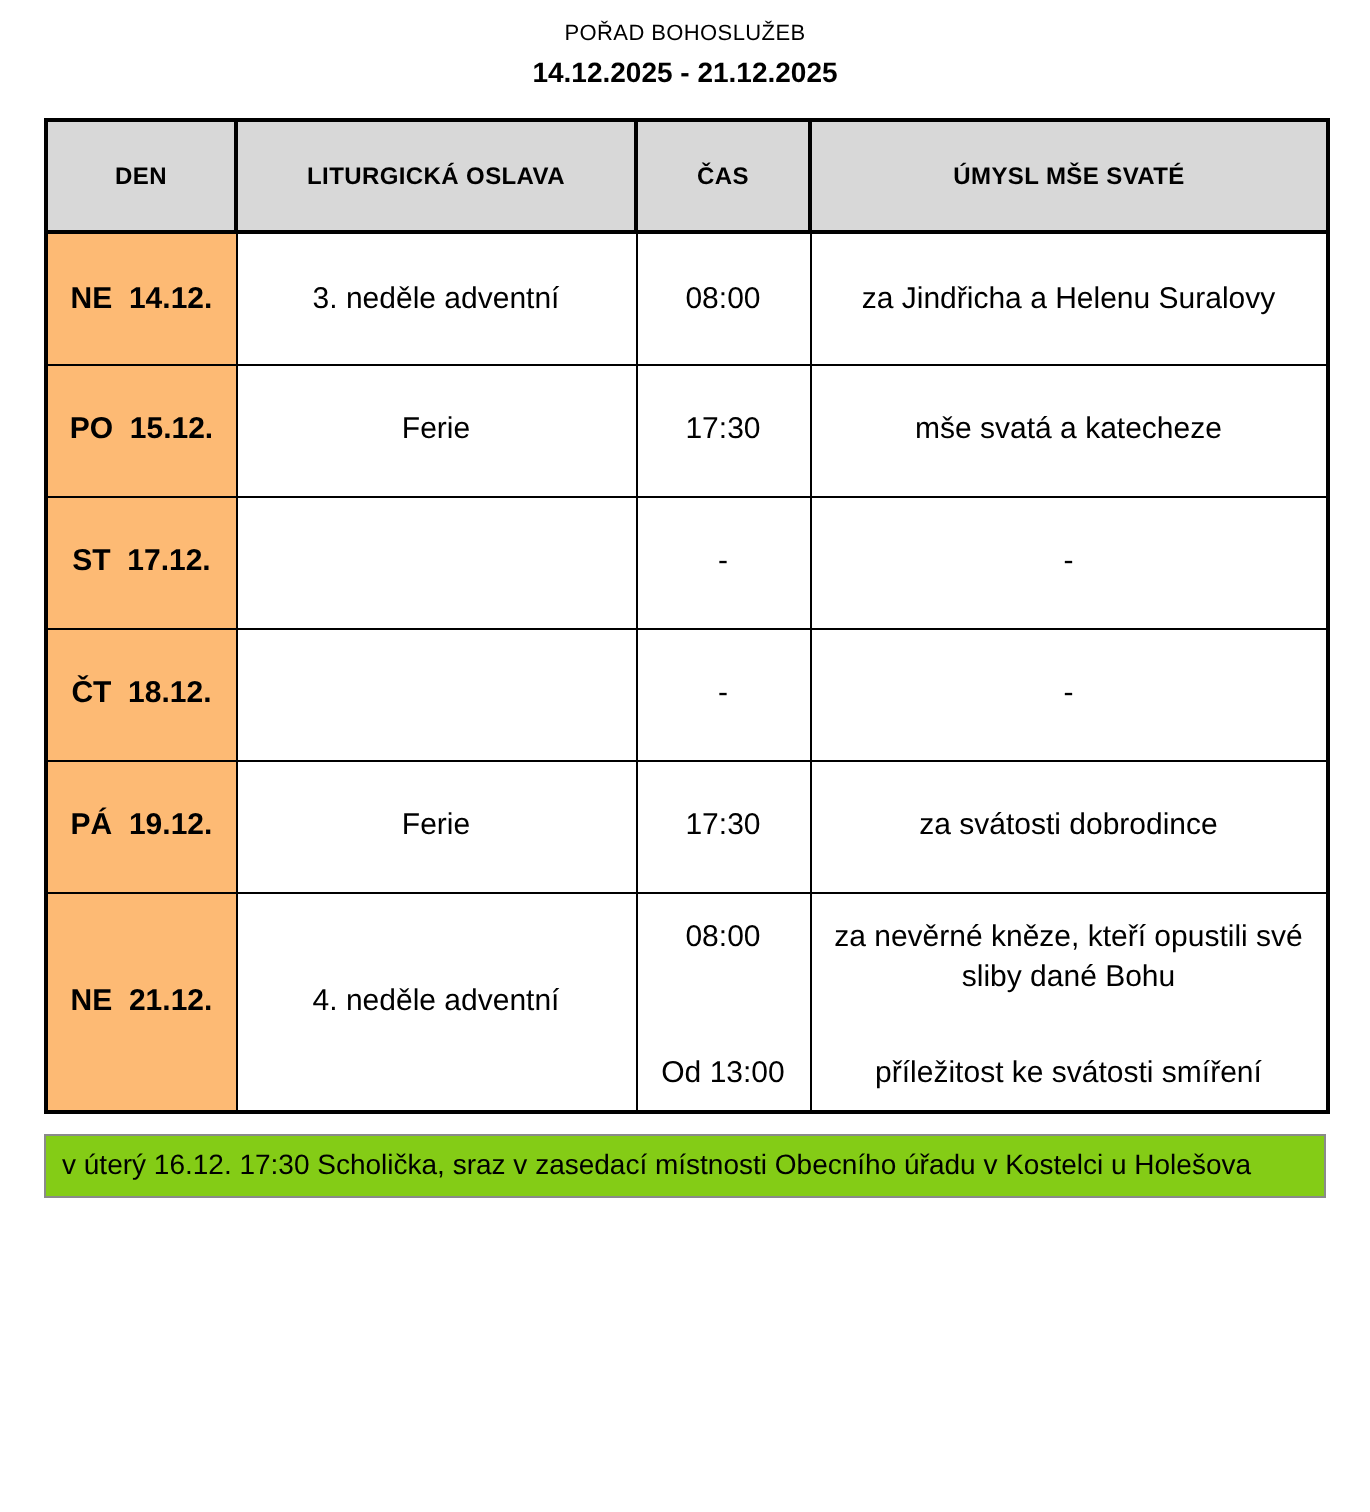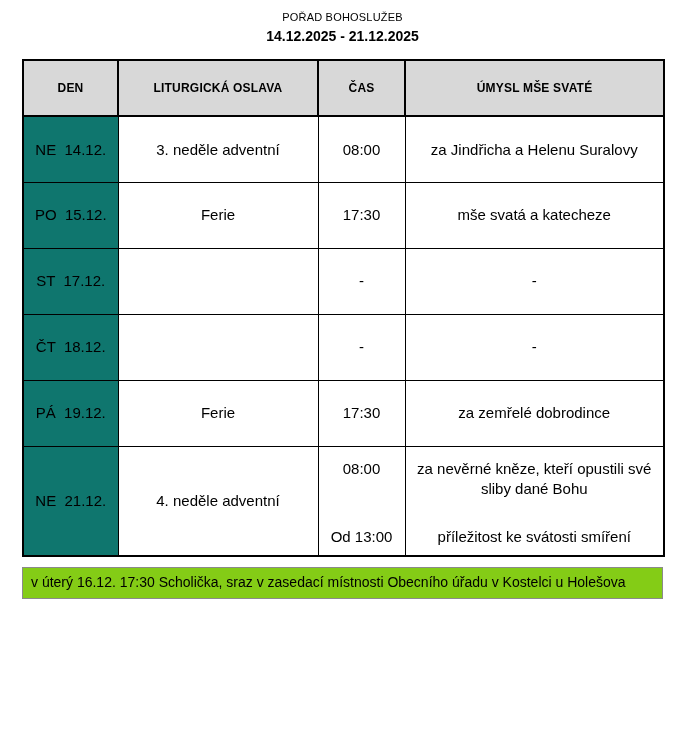--- a/index.html
+++ b/index.html
@@ -41,22 +41,22 @@
   }
   table.schedule td {
     border: 1px solid #000;
     font-size: 15px;
     text-align: center;
     vertical-align: middle;
     padding: 2px 4px;
     line-height: 1.35;
   }
   td.den {
-    background: #0f766e;
-    font-weight: normal;
+    background: #fdba74;
+    font-weight: bold;
     text-align: left;
     padding-left: 8px;
     white-space: pre;
   }
   tr.r  { height: 66px; }
   tr.r-last { height: 106px; }
 
   td.stack-cell { padding: 0; }
   .stack {
     display: flex;
@@ -124,21 +124,21 @@
       <tr class="r">
         <td class="den">ČT  18.12.</td>
         <td></td>
         <td>-</td>
         <td>-</td>
       </tr>
       <tr class="r">
         <td class="den">PÁ  19.12.</td>
         <td>Ferie</td>
         <td>17:30</td>
-        <td>za zemřelé dobrodince</td>
+        <td>za svátosti dobrodince</td>
       </tr>
       <tr class="r-last">
         <td class="den">NE  21.12.</td>
         <td>4. neděle adventní</td>
         <td class="stack-cell">
           <div class="stack">
             <div>08:00</div>
             <div>Od 13:00</div>
           </div>
         </td>

